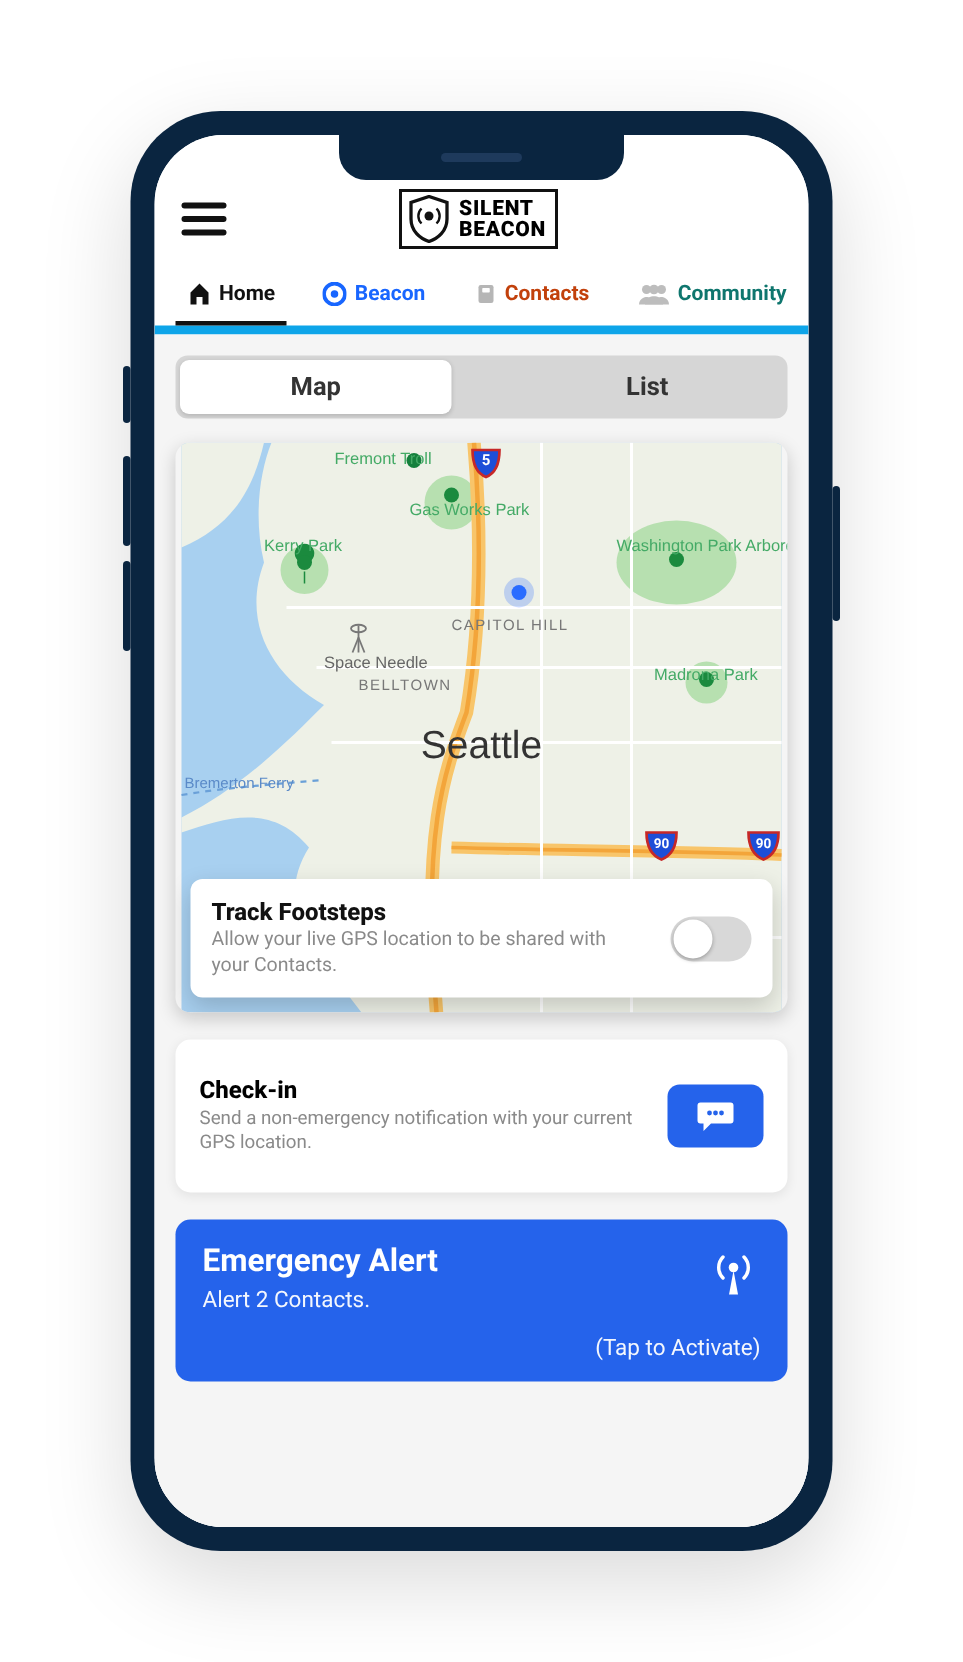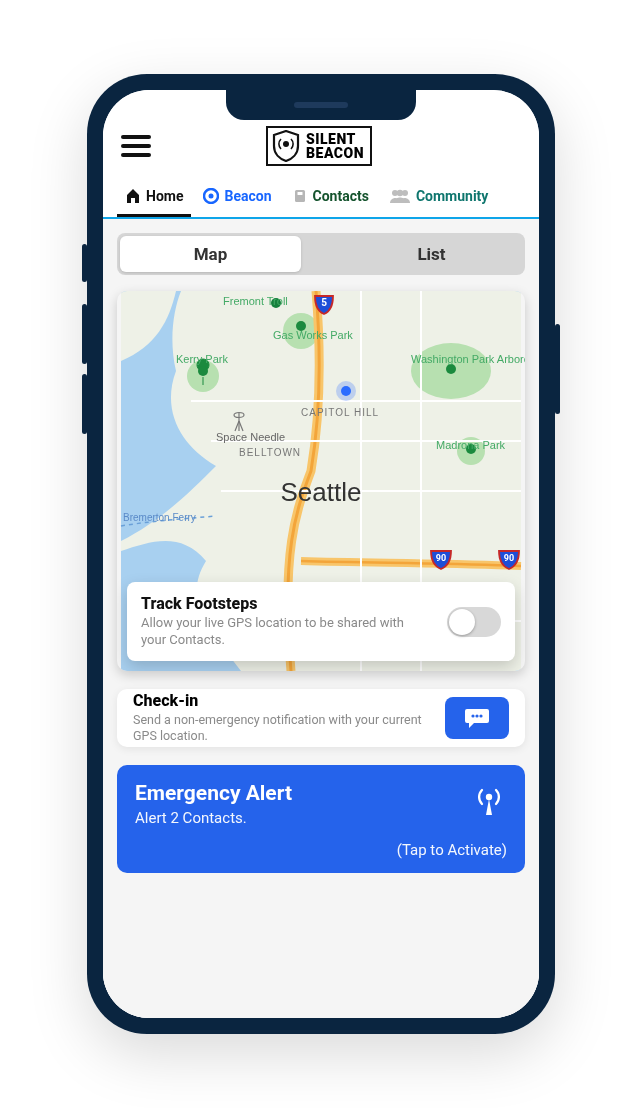--- a/index.html
+++ b/index.html
@@ -91,31 +91,31 @@
     align-items: center;
     gap: 6px;
     border: 2px solid #111;
     padding: 2px 6px 2px 4px;
   }
   .logo-text { font-weight: 900; font-size: 14px; line-height: 1; letter-spacing: 0.5px; }
 
   .tabs {
     display: flex;
     padding: 6px 6px 0 14px;
-    gap: 4px;
-    border-bottom: 2px solid #0ea5e9;
+    gap: 16px;
+    border-bottom: 6px solid #0ea5e9;
   }
   .tab {
     display: flex;
     align-items: center;
     gap: 5px;
     font-size: 14px;
     font-weight: 700;
     padding: 8px 8px 10px 8px;
-    color: #14532d;
+    color: #c2410c;
     border-bottom: 3px solid transparent;
     cursor: pointer;
   }
   .tab.active { color: #111; border-bottom-color: #111; }
   .tab.beacon { color: #1866ff; }
   .tab.community { color: #0f766e; }
 
   .content {
     flex: 1;
     background: #f5f5f5;
@@ -184,21 +184,21 @@
     left: 2px; top: 2px;
     width: 26px; height: 26px;
     background: #fff;
     border-radius: 50%;
     box-shadow: 0 1px 3px rgba(0,0,0,0.3);
   }
 
   .checkin-card {
     background: #fff;
     border-radius: 10px;
-    padding: 2px 16px;
+    padding: 24px 16px;
     display: flex;
     align-items: center;
     gap: 21px;
     box-shadow: 0 2px 8px rgba(0,0,0,0.08);
     margin-bottom: 18px;
   }
   .checkin-text { flex: 1; }
   .checkin-title { font-weight: 800; font-size: 16px; margin-bottom: 2px; }
   .checkin-desc { font-size: 12.5px; color: #8a8a8a; line-height: 1.3; }
   .checkin-btn {

